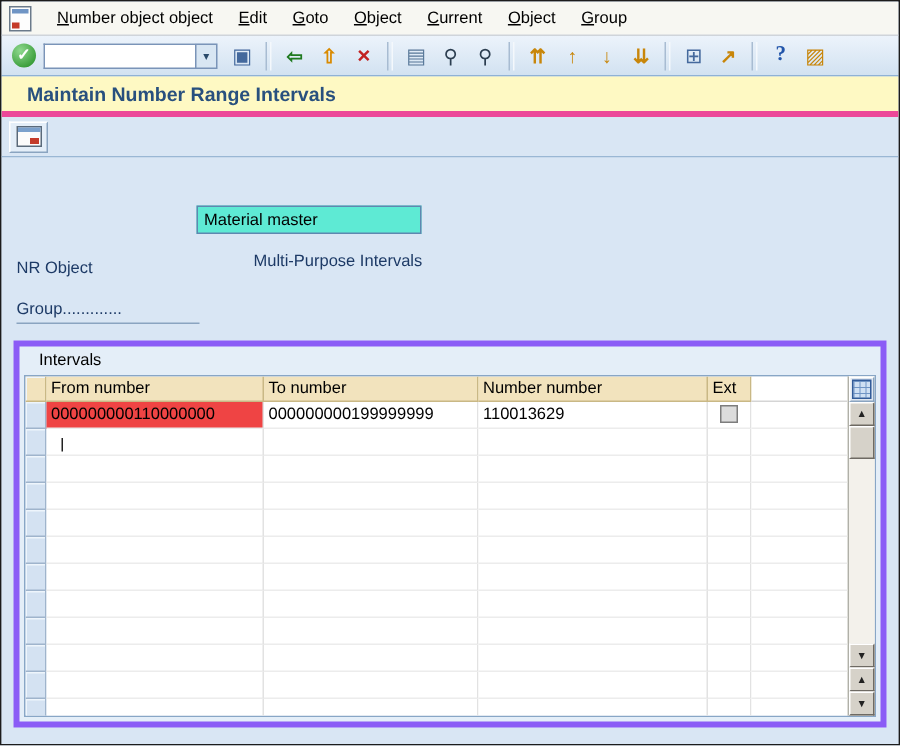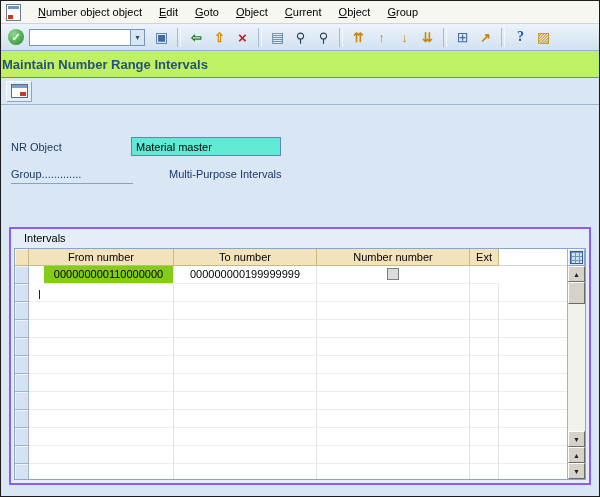--- a/index.html
+++ b/index.html
@@ -30,49 +30,49 @@
   [data-name="print-icon"]{color:#5a7a9a;font-size:14px;}
   [data-name="find-icon"],[data-name="find-next-icon"]{color:#2c3e50;}
   [data-name="first-page-icon"],[data-name="previous-page-icon"],[data-name="next-page-icon"],[data-name="last-page-icon"]{color:#c8860a;font-weight:bold;}
   [data-name="new-session-icon"]{color:#44699d;font-size:14px;}
   [data-name="create-shortcut-icon"]{color:#c8860a;font-weight:bold;}
   [data-name="help-icon"]{color:#2255aa;font-weight:bold;font-family:"Liberation Serif",serif;font-size:14px;}
   [data-name="customize-layout-icon"]{color:#c8860a;font-size:14px;}
   [data-name="toolbar-separator"]{min-width:0;width:2px;height:19px;border-left:1px solid #a8bcd2;border-right:1px solid #f4f8fc;margin:0 4px;}
 
   
-  .titlebar{height:27px;background:#bef264;border-bottom:1px solid #ec4899;display:flex;align-items:center;padding:0 1px;box-sizing:border-box;}
+  .titlebar{height:27px;background:#fef9c3;border-bottom:4px solid #ec4899;display:flex;align-items:center;padding:0 17px;box-sizing:border-box;}
   .page-title{font-size:13px;font-weight:bold;color:#28507e;}
   .apptoolbar{height:27px;background:#d9e6f4;border-bottom:1px solid #9ab7d4;display:flex;align-items:center;padding:0 5px;box-sizing:border-box;}
   .appbtn{width:26px;height:21px;background:#e4eef8;border:1px solid;border-color:#ffffff #8aa4c0 #8aa4c0 #ffffff;display:flex;align-items:center;justify-content:center;padding:0;}
   .dc-icon{width:15px;height:12px;background:#fbfbfb;border:1px solid #5a6a7a;position:relative;}
   .dc-icon::before{content:"";position:absolute;left:0;top:0;right:0;height:3px;background:#7aa0cc;}
   .dc-icon::after{content:"";position:absolute;right:1px;bottom:1px;width:6px;height:4px;background:#c43b2a;}
 
   
   .content{position:absolute;left:0;top:104px;right:0;bottom:0;background:#d9e6f4;}
-  .lbl{position:absolute;color:#1d3a66;white-space:nowrap;}
+  .lbl{position:absolute;color:#1d3a66;white-space:nowrap;margin-top:32px;}
   .lbl-nr{left:10px;top:36px;}
   .fld-nr{position:absolute;left:130px;top:32px;width:140px;height:15px;background:#5eead4;border:1px solid #5f87b0;font-size:11px;padding:1px 4px;color:#000;font-family:"Liberation Sans",sans-serif;}
   .lbl-group{left:10px;top:63px;width:122px;border-bottom:1px solid #8aa4c0;padding-bottom:3px;}
   .val-group{position:absolute;left:168px;top:63px;color:#1d3a66;white-space:nowrap;}
 
   
-  .gbox{position:absolute;left:8px;top:122px;width:582px;height:258px;border:2px solid #8b5cf6;background:#e4eef8;box-sizing:border-box;}
+  .gbox{position:absolute;left:8px;top:122px;width:582px;height:258px;border:4px solid #8b5cf6;background:#e4eef8;box-sizing:border-box;}
   .gbox-caption{position:absolute;left:13px;top:3px;color:#000;}
   .table{position:absolute;left:3px;top:19px;right:3px;bottom:3px;background:#fff;border:1px solid #88a6c6;display:flex;box-sizing:border-box;}
-  .cols{flex:1;position:relative;overflow:hidden;text-align:center;}
+  .cols{flex:1;position:relative;overflow:hidden;}
   .grid-row{display:grid;grid-template-columns:14px 145px 143px 153px 29px 1fr;height:18px;box-sizing:border-box;}
   .grid-row.hdr{height:17px;}
   .cell{box-sizing:border-box;padding:2px 3px 0;white-space:nowrap;overflow:hidden;font-size:11px;border-right:1px solid #e2e2e2;border-bottom:1px solid #ececec;background:#fff;}
   .hdr .cell{background:#f2e3bd;border-right:1px solid #c9b885;border-bottom:1px solid #c9b885;color:#000;}
   .hdr .fillcell{background:#fff;border-right:none;border-bottom:1px solid #d5d5d5;}
   .selcell{background:#d4e2f2;border-right:1px solid #9fb4cc;border-bottom:1px solid #9fb4cc;box-shadow:inset 1px 1px 0 #eef5fc;}
   .hdr .selcell{background:#f2e3bd;border-right:1px solid #c9b885;border-bottom:1px solid #c9b885;}
-  .cell.hl{background:#84cc16;margin-left:15px;}
+  .cell.hl{background:#ef4444;}
   .fillcell{border-right:none;}
   .cb{display:block;width:12px;height:12px;margin:0 auto;background:#dcdcdc;border:1px solid #7d7d7d;box-sizing:border-box;}
   .caret{position:absolute;left:24px;top:41px;width:1px;height:9px;background:#222;}
 
   
   .ctrl-col{width:17px;display:flex;flex-direction:column;background:#efede7;border-left:1px solid #b0b0a8;}
   .cfg-btn{width:17px;height:17px;background:#dfe7f0;border:1px solid;border-color:#fff #8aa4c0 #8aa4c0 #fff;box-sizing:border-box;display:flex;align-items:center;justify-content:center;padding:0;}
   .cfg-glyph{width:11px;height:11px;background-color:#cfe0f3;border:1px solid #335c99;background-image:linear-gradient(#6f94c4 1px, transparent 1px),linear-gradient(90deg,#6f94c4 1px, transparent 1px);background-size:4px 4px;}
   .sb-btn{width:17px;height:16px;background:#d6d2c9;border:1px solid;border-color:#fff #6e6a63 #6e6a63 #fff;box-sizing:border-box;font-size:7px;color:#222;display:flex;align-items:center;justify-content:center;padding:0;}
   .sb-thumb{width:17px;height:22px;background:#d6d2c9;border:1px solid;border-color:#fff #6e6a63 #6e6a63 #fff;box-sizing:border-box;}
@@ -190,20 +190,21 @@
             <div class="cell" data-name="column-header-ext">Ext</div>
             <div class="cell fillcell" data-name="header-filler"></div>
           </div>
 
           <div data-name="table-data-rows">
 
               <div class="grid-row" data-name="table-row">
                 <div class="cell selcell" data-name="row-selector"></div>
                 <div class="cell hl" data-name="from-number-cell">000000000110000000</div>
                 <div class="cell" data-name="to-number-cell">000000000199999999</div>
+                <div class="cell" data-name="current-number-cell">110013629</div>
                 <div class="cell" data-name="ext-cell">
                   <span class="cb" data-name="ext-checkbox"></span>
                 </div>
                 <div class="cell fillcell" data-name="row-filler"></div>
               </div>
             </div>
 
           <div data-name="table-empty-rows">
             <div class="grid-row" data-name="table-row">
               <div class="cell selcell" data-name="row-selector"></div>

